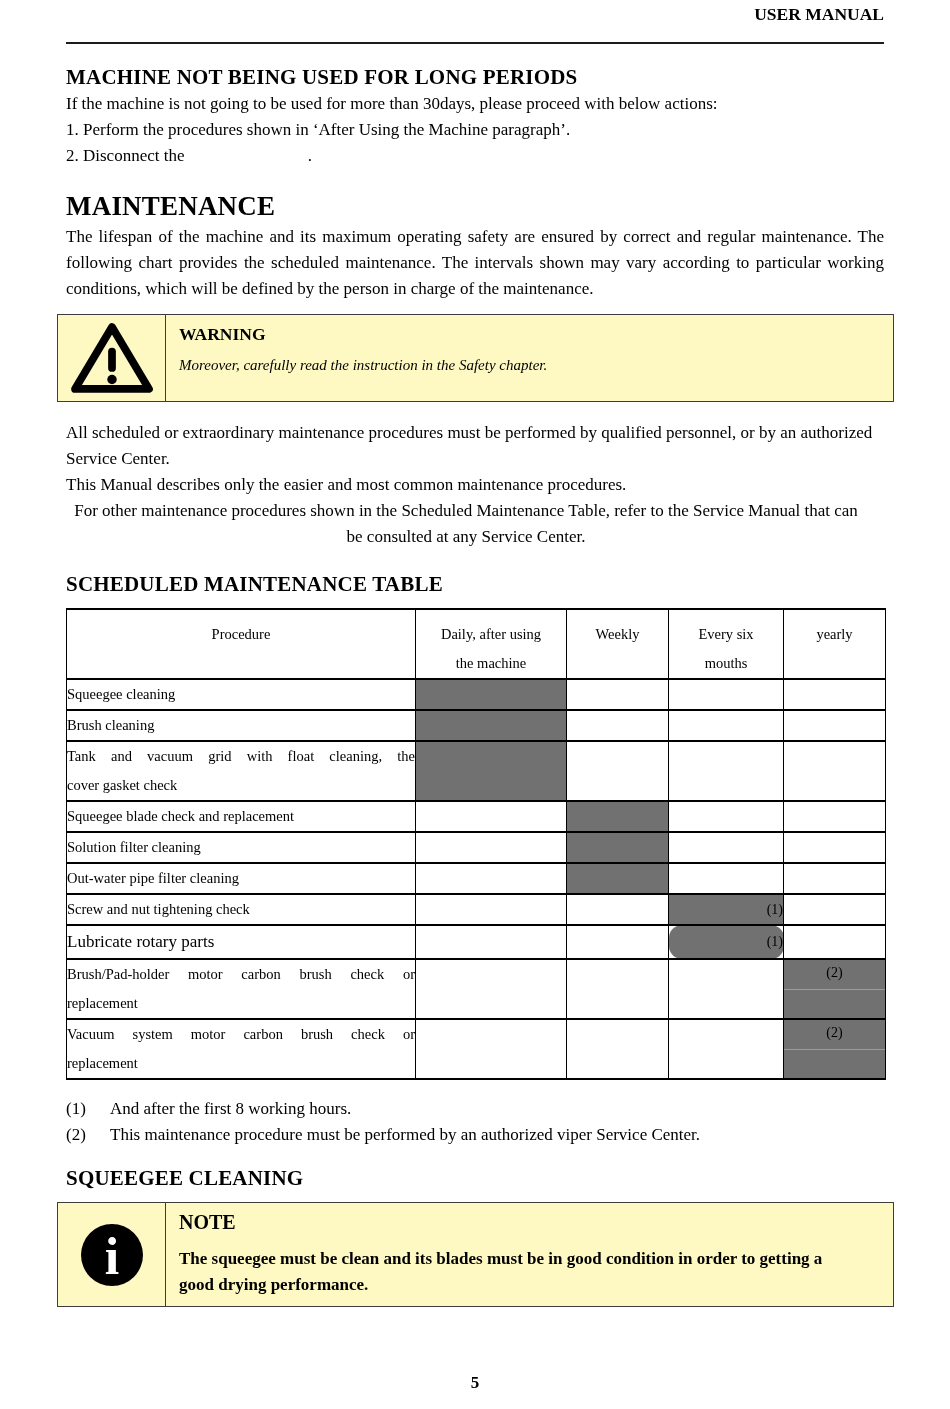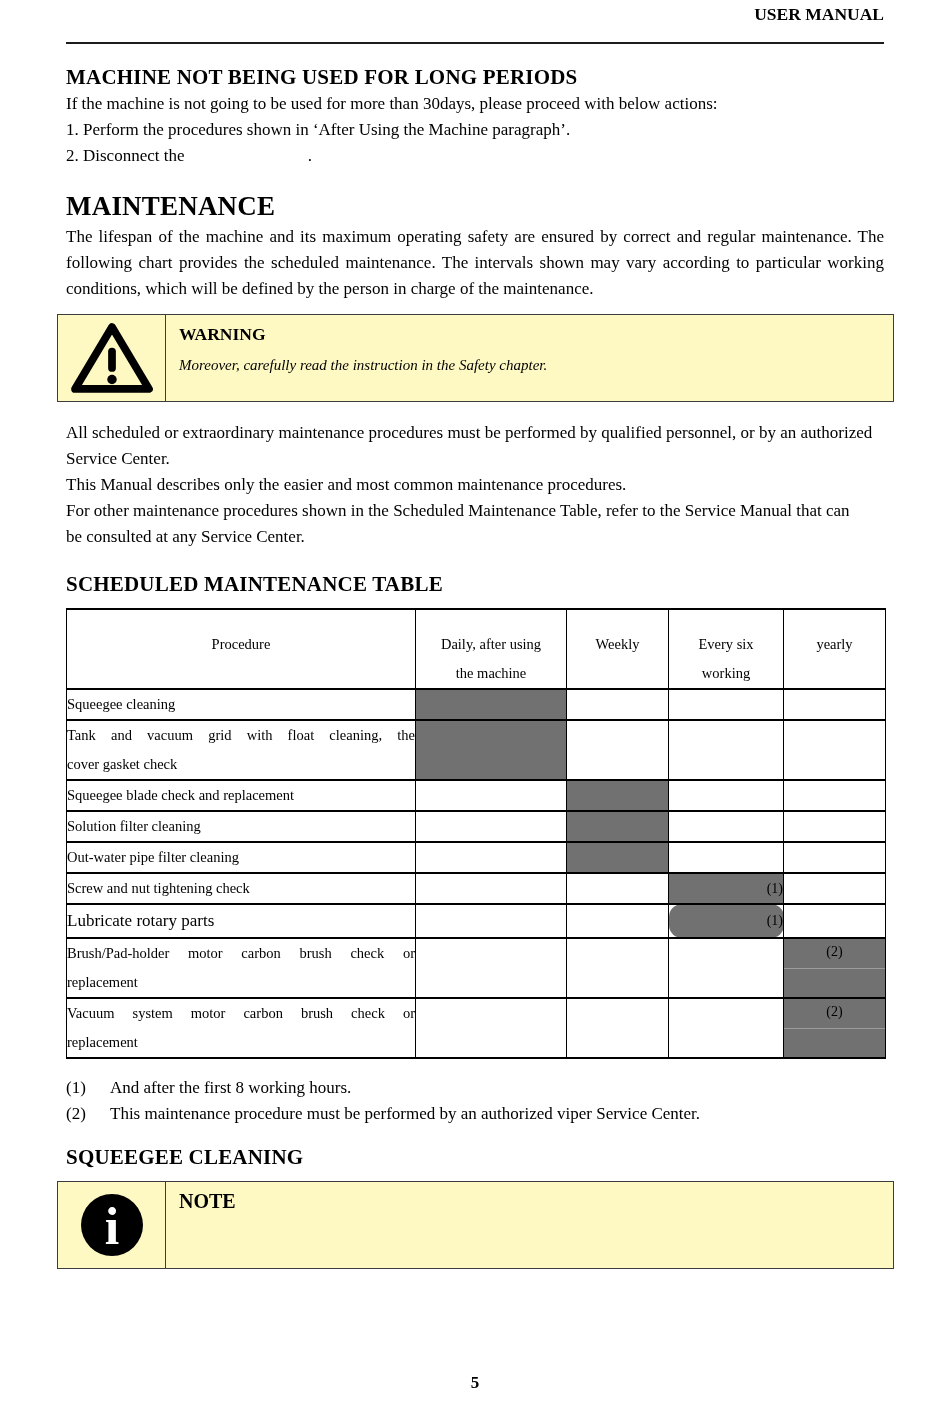--- a/index.html
+++ b/index.html
@@ -42,21 +42,21 @@
   .h-sched { margin-top: 22px; margin-bottom: 12px; }
   .h-squee { margin-top: 18px; margin-bottom: 12px; }
   
   .p {
     font-size: 17px;
     line-height: 26px;
     margin: 0;
   }
   .p-just { text-align: justify; }
   .p-pre  { white-space: pre-wrap; }
-  .p3 { max-width: 800px; }
+  .p3 { max-width: 800px; text-align: center; }
   .block-gap { margin-top: 18px; }
   
   .callout {
     display: flex;
     align-items: stretch;
     border: 1px solid #3d3d3d;
     margin: 12px -10px 0 -9px;
     min-height: 88px;
     box-sizing: border-box;
     background: #fef9c3;
@@ -112,21 +112,21 @@
   }
   col.c-proc   { width: 349px; }
   col.c-daily  { width: 151px; }
   col.c-weekly { width: 102px; }
   col.c-six    { width: 115px; }
   col.c-year   { width: 102px; }
   tr.hdr th {
     height: 60px;
     vertical-align: top;
     text-align: center;
-    padding-top: 20px;
+    padding-top: 10px;
     line-height: 29px;
   }
   tr.r-single td { height: 31px; }
   tr.r-double td { height: 59px; }
   tr.r-lub td    { height: 34px; border-radius: 13px; }
   td.label {
     text-align: left;
     vertical-align: middle;
     padding: 0 10px;
   }
@@ -226,35 +226,42 @@
           </th>
       <th>
         <div>Daily, after using</div>
         <div>the machine</div>
       </th>
       <th>
             <div>Weekly</div>
           </th>
       <th>
         <div>Every six</div>
-        <div>working</div>
+        <div>mouths</div>
       </th>
       <th>
             <div>yearly</div>
           </th>
     </tr>
 
     <tr class="r-single">
       <td class="label">Squeegee cleaning</td>
       <td class="shaded"></td>
       <td></td>
       <td></td>
       <td></td>
     </tr>
 
+    <tr class="r-single">
+      <td class="label">Brush cleaning</td>
+      <td class="shaded"></td>
+      <td></td>
+      <td></td>
+      <td></td>
+    </tr>
 
     <tr class="r-double">
       <td class="label">
         <div class="jl">Tank and vacuum grid with float cleaning, the</div>
         <div class="l2">cover gasket check</div>
       </td>
       <td class="shaded"></td>
       <td></td>
       <td></td>
       <td></td>
@@ -339,18 +346,19 @@
 
   <div class="callout note-box">
     <div class="icon-cell">
       <svg width="66" height="66" viewBox="0 0 66 66">
         <circle cx="33" cy="33" r="31" fill="#000"></circle>
         <text x="33" y="52" text-anchor="middle" font-family="Liberation Serif, serif" font-weight="bold" font-size="52" fill="#fff">i</text>
       </svg>
     </div>
     <div class="text-cell">
       <div class="callout-title" style="font-size:20px; margin-bottom:12px;">NOTE</div>
+      <div class="note-body">The squeegee must be clean and its blades must be in good condition in order to getting a good drying performance.</div>
     </div>
   </div>
 
   <div class="page-footer">5</div>
 
 </div>
 
 </body></html>

